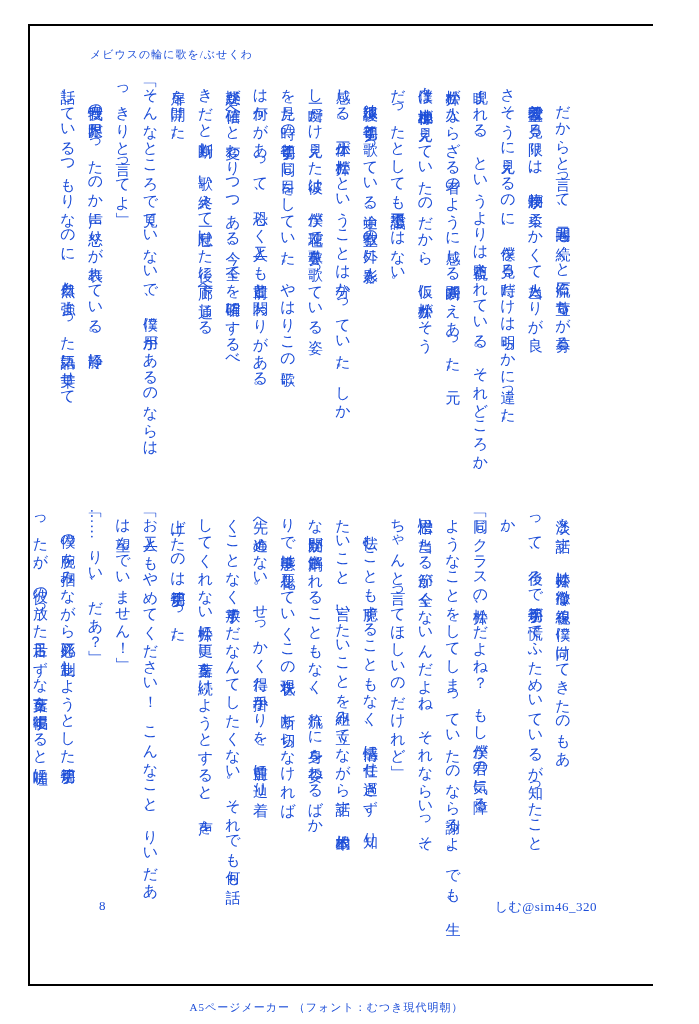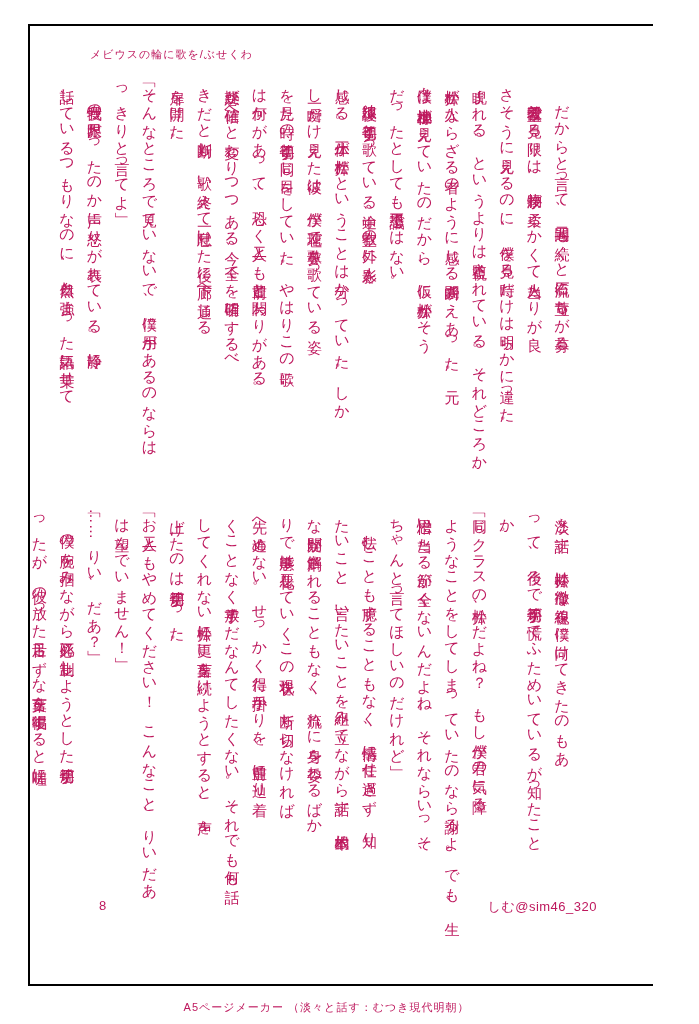--- a/index.html
+++ b/index.html
@@ -5,22 +5,22 @@
   html, body {
     margin: 0;
     padding: 0;
     background: #ffffff;
   }
   .page {
     position: relative;
     width: 653px;
     height: 1024px;
     background: #ffffff;
-    color: #be185d;
-    font-family: Liberation Sans, sans-serif;
+    color: #1d4ed8;
+    font-family: Liberation Serif, serif;
     overflow: hidden;
   }
   .frame {
     position: absolute;
     left: 28px;
     top: 24px;
     width: 641px;
     height: 962px;
     border: 2px solid #000000;
     box-sizing: border-box;
@@ -120,15 +120,15 @@
       <div class="tcol">は望んでいません！」</div>
       <div class="tcol">「……りい、だあ？」</div>
       <div class="tcol">　僕の腕を掴みながら必死に制止しようとした篭手切だ</div>
       <div class="tcol">ったが、彼の放った舌足らずな言葉を復唱すると咄嗟に</div>
     </div>
 
   <div class="page-number">8</div>
 
   <div class="author-credit">しむ@sim46_320</div>
 
-  <div class="footer-caption">A5ページメーカー （淡々と話す：むつき現代明朝）</div>
+  <div class="footer-caption">A5ページメーカー （フォント：むつき現代明朝）</div>
 
 </div>
 
 </body></html>

